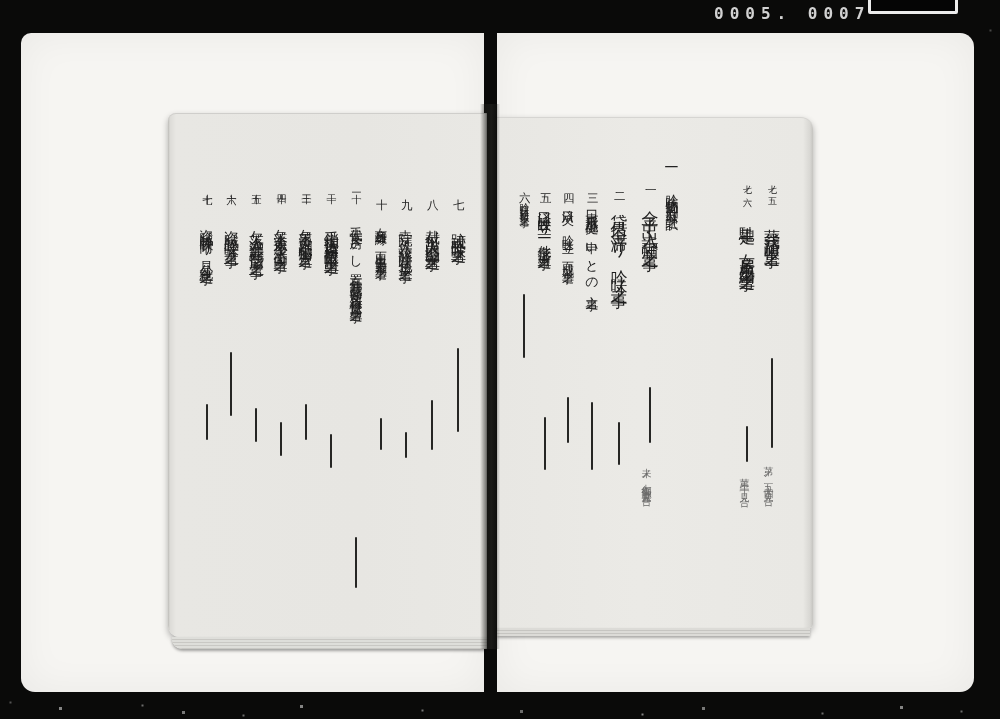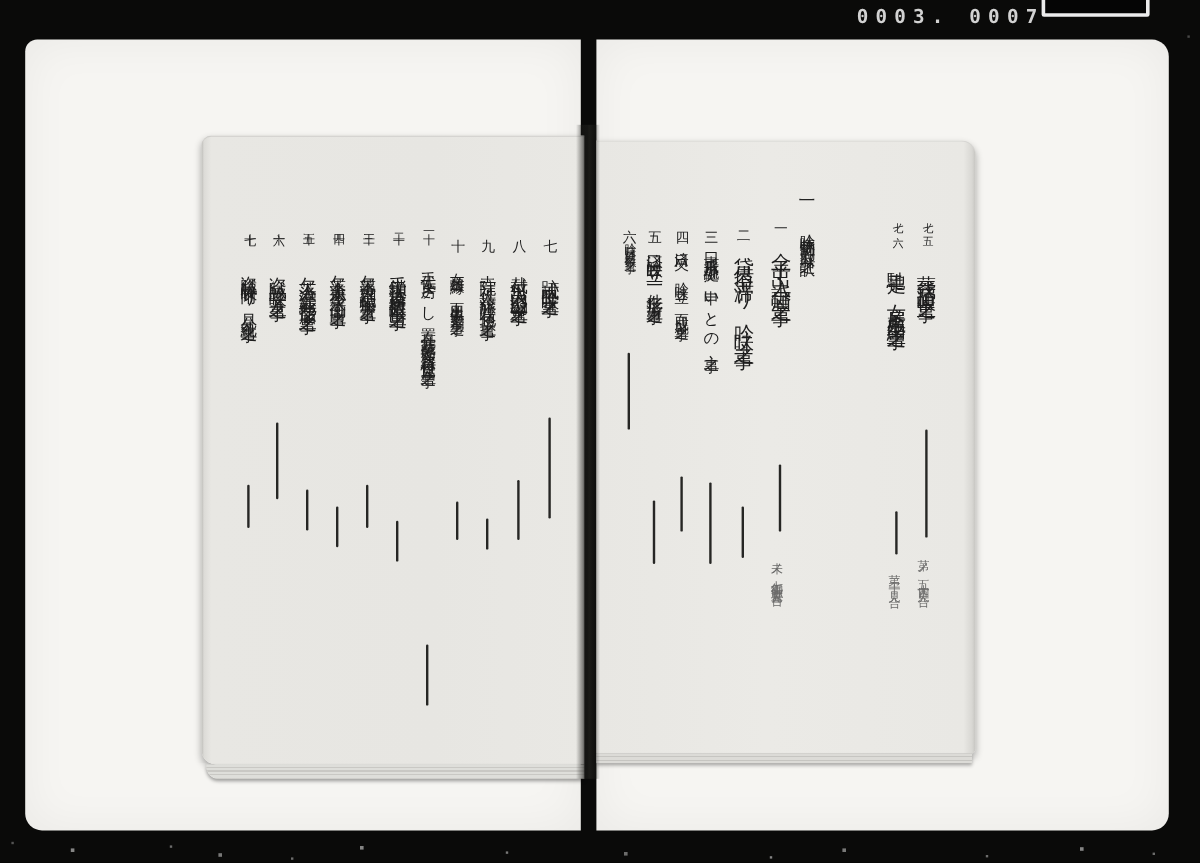--- a/index.html
+++ b/index.html
@@ -78,21 +78,21 @@
       521px 711px 0 1px rgba(255,255,255,.4), 642px 714px 0 .5px rgba(255,255,255,.5),
       703px 708px 0 1px rgba(255,255,255,.45),822px 713px 0 .5px rgba(255,255,255,.4),
       901px 707px 0 1px rgba(255,255,255,.5), 961px 711px 0 .5px rgba(255,255,255,.4),
       10px 702px 0 .5px rgba(255,255,255,.3), 990px 30px 0 .5px rgba(255,255,255,.25);
   }
 </style>
 </head>
 <body>
 
 <div id="frame">
-  <div id="counter">0003. 0007</div>
+  <div id="counter">0005. 0007</div>
   <div id="marker"></div>
 
   <div id="panel-left" class="panel"></div>
   <div id="panel-right" class="panel"></div>
 
   <div id="page-left" class="page">
     <div class="stack-bottom"></div>
   </div>
   <div id="page-right" class="page">
     <div class="stack-bottom"></div>

